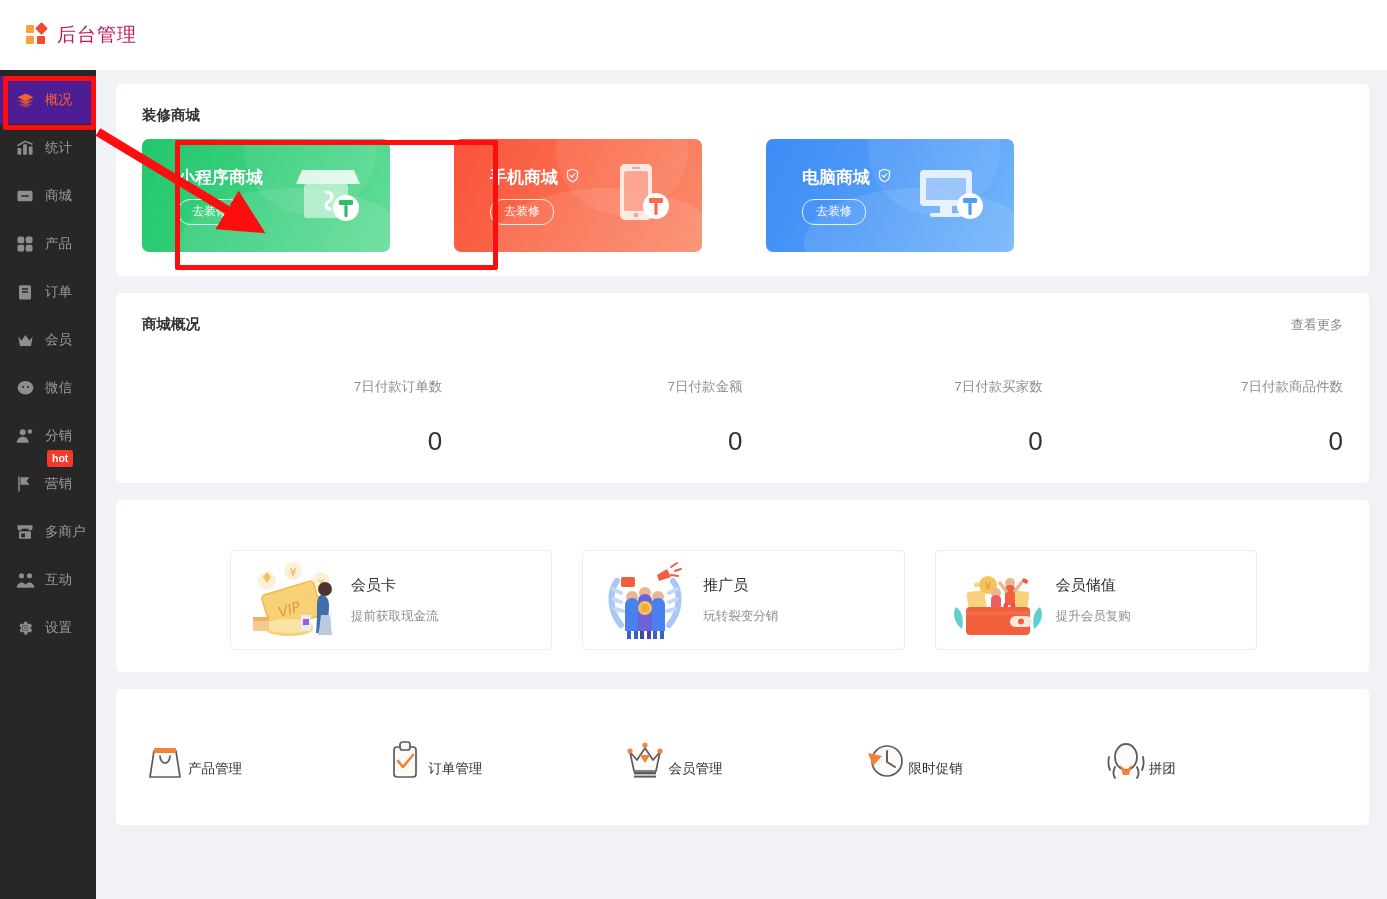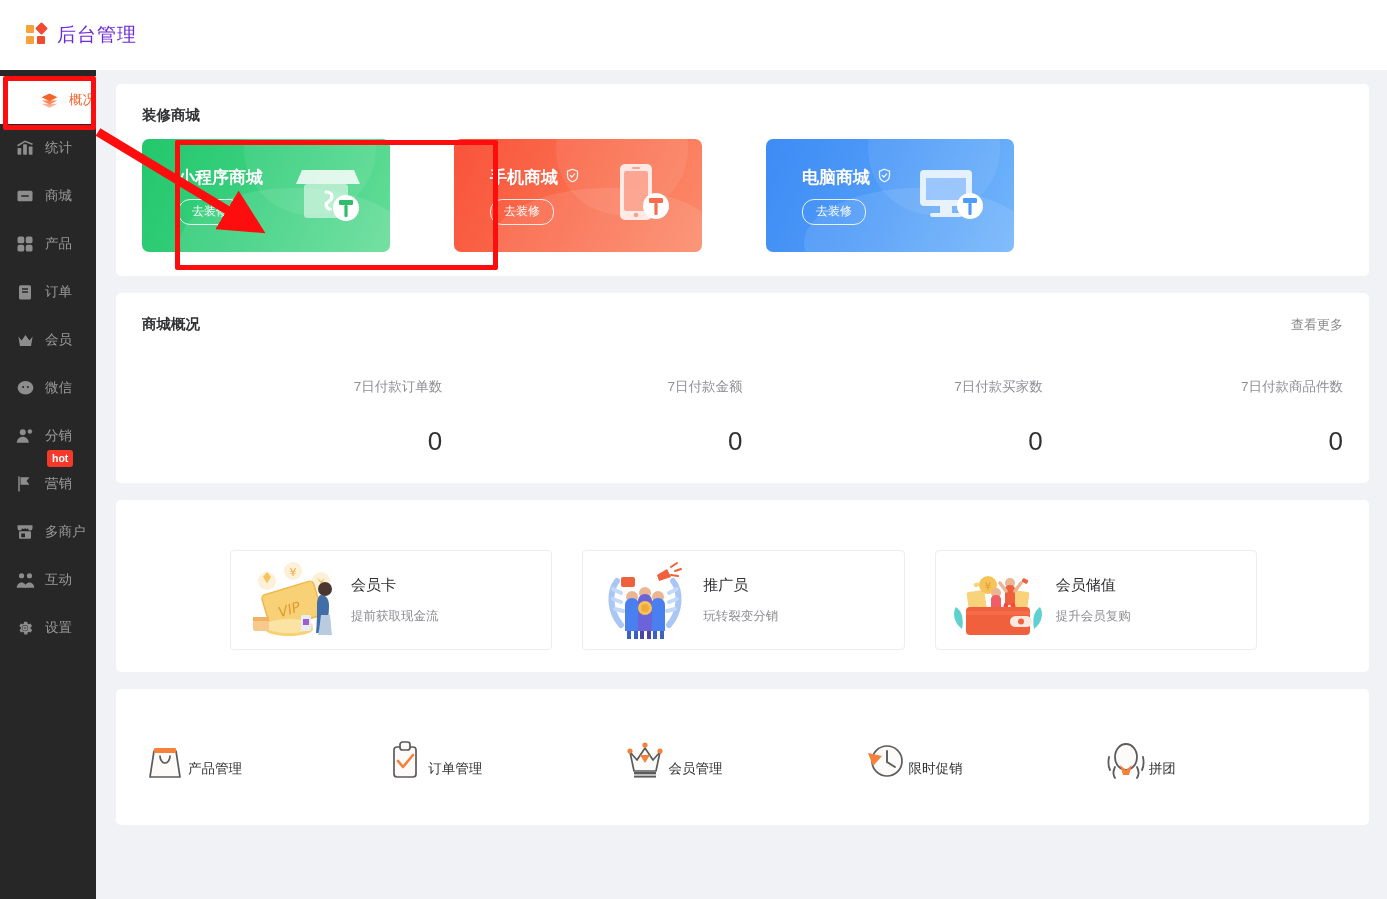--- a/index.html
+++ b/index.html
@@ -19,41 +19,41 @@
   .logo-mark {
     width: 22px; height: 22px; position: relative; margin-right: 9px;
     flex: 0 0 auto;
   }
   .logo-mark i { position: absolute; display: block; }
   .sq-a { width: 8px; height: 8px; left: 0; top: 1px;  background: #f7a23b; border-radius: 1px; }
   .sq-b { width: 9px; height: 9px; left: 11px; top: 0px; background: #f04a30; border-radius: 1px;
           transform: rotate(45deg); }
   .sq-c { width: 8px; height: 8px; left: 0; top: 12px; background: #f7a23b; border-radius: 1px; }
   .sq-d { width: 8px; height: 8px; left: 11px; top: 12px; background: #f04a30; border-radius: 1px; }
-  .app-title { font-size: 19px; color: #6d28d9; letter-spacing: 1px; }
+  .app-title { font-size: 19px; color: #be185d; letter-spacing: 1px; }
 
   
   .body-wrap { display: flex; height: 829px; }
 
   
   .sidebar {
     width: 96px; background: #272727; flex: 0 0 96px;
     padding-top: 6px; position: relative;
   }
   .nav-item {
     height: 48px; display: flex; align-items: center;
     padding-left: 15px; position: relative; cursor: pointer;
   }
   .nav-item .ico {
     width: 20px; height: 20px; margin-right: 10px;
     display: flex; align-items: center; justify-content: center;
     color: #8d8d8d; flex: 0 0 20px;
   }
   .nav-item .lbl { font-size: 13.5px; color: #9a9a9a; white-space: nowrap; }
-  .nav-item.active { background: #ffffff; justify-content: flex-end; }
+  .nav-item.active { background: #4c1d95; }
   .nav-item.active .ico { color: #f5642d; }
   .nav-item.active .lbl { color: #f5642d; }
   .hot-badge {
     position: absolute; top: -10px; left: 47px;
     background: #f5392b; color: #fff; font-size: 10.5px;
     line-height: 14px; padding: 1px 5px 2px; border-radius: 3px;
     font-weight: bold;
   }
 
   

